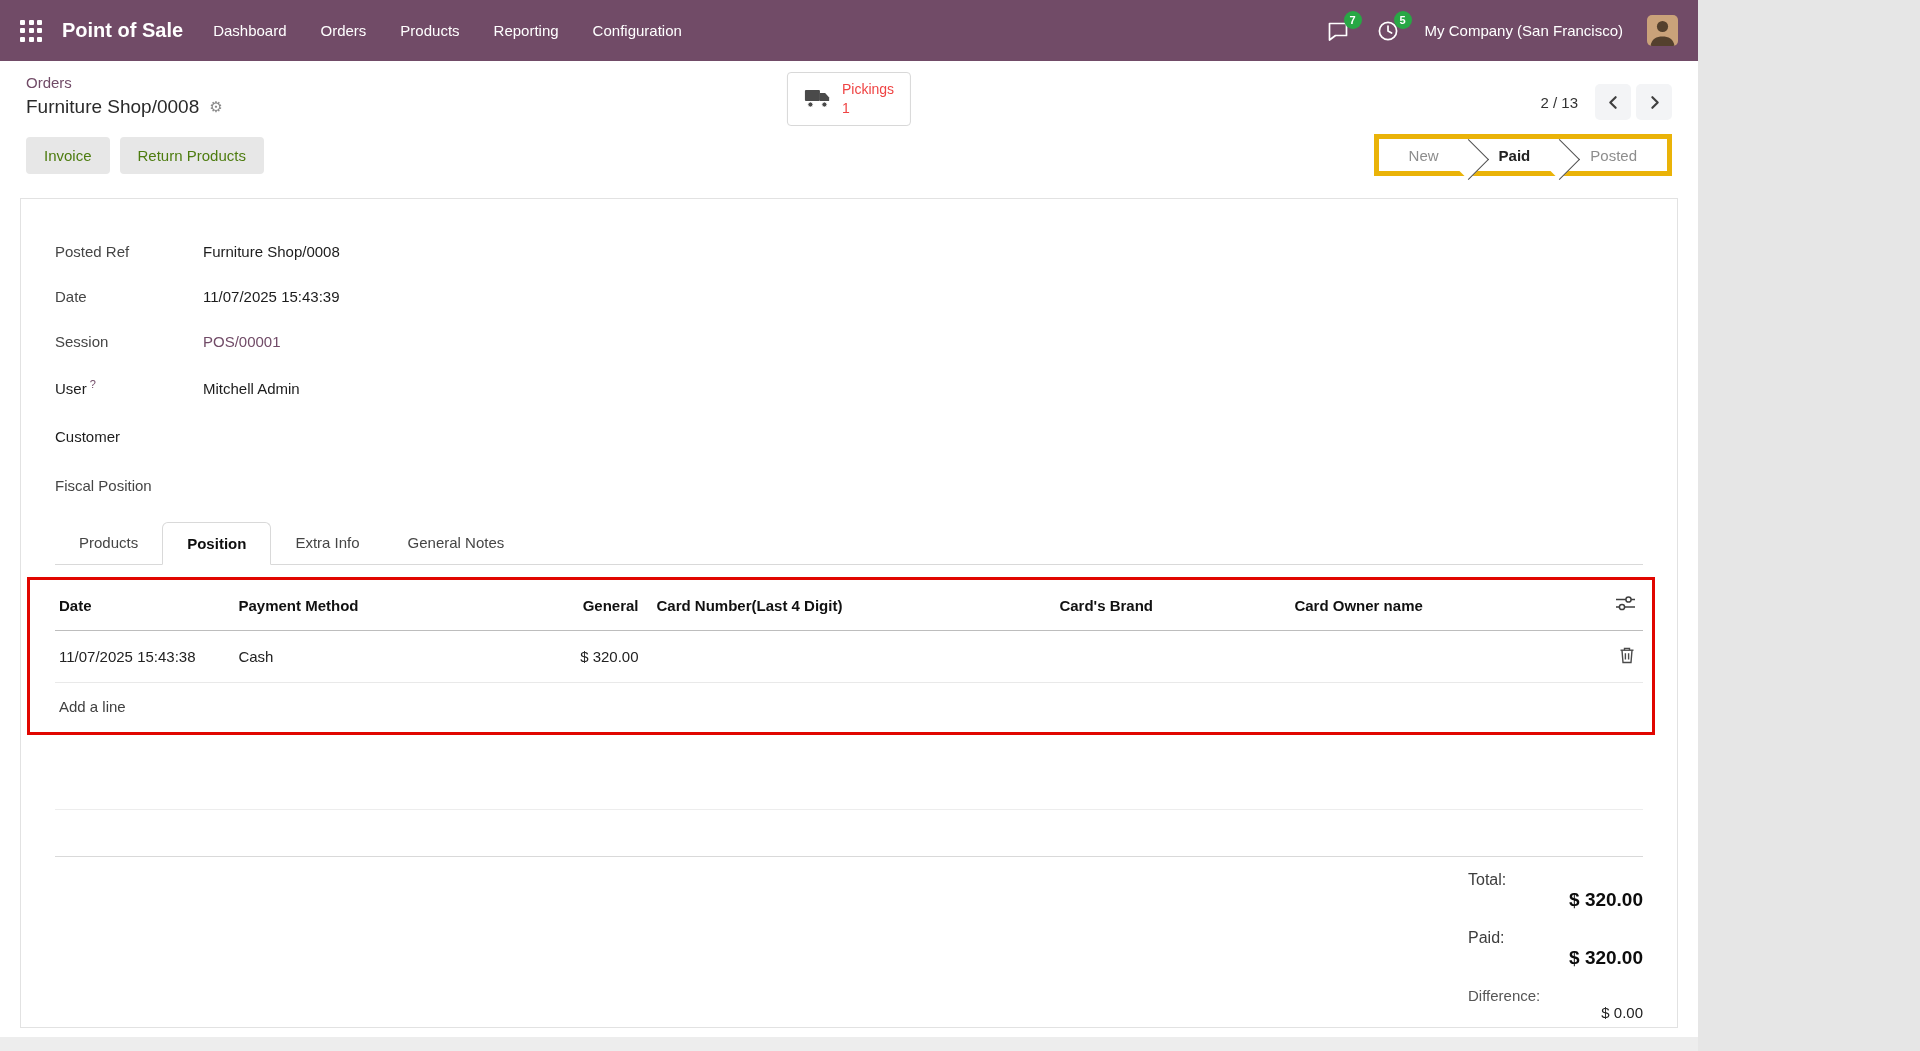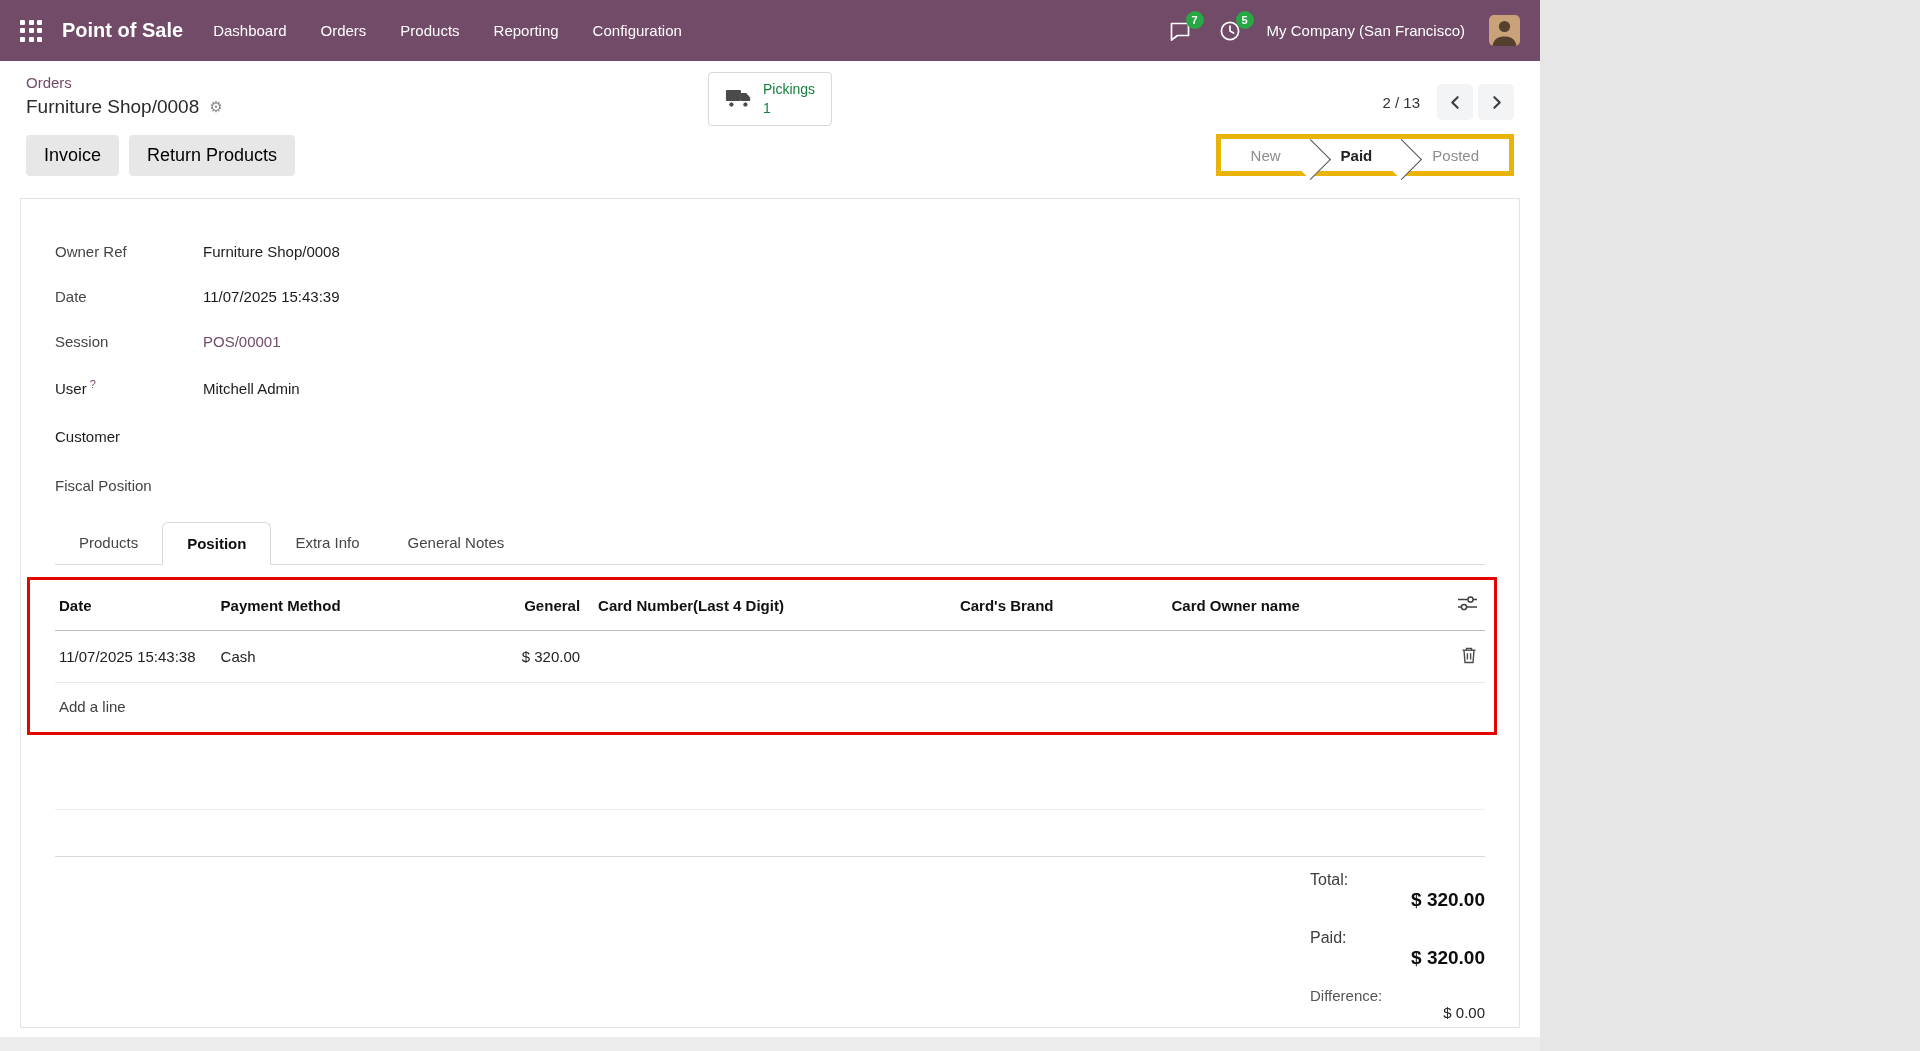--- a/index.html
+++ b/index.html
@@ -1,18 +1,18 @@
 <!DOCTYPE html>
 <html><head>
 <meta charset="utf-8">
 <style>
   * { box-sizing: border-box; }
   html,body { margin:0; padding:0; background:#e6e6e6; }
   body { font-family:"Liberation Sans", sans-serif; }
-  .page { position:relative; width:1540px; height:1051px; background:#fff; overflow:hidden; }
+  .page { position:relative; width:1698px; height:1051px; background:#fff; overflow:hidden; }
 
   
   .navbar { height:61px; background:#714B67; display:flex; align-items:center; padding:0 20px 0 10px; color:#fff; }
   .apps-btn { width:42px; height:42px; display:flex; align-items:center; justify-content:center; cursor:pointer; border-radius:4px; }
   .grid-icon { display:grid; grid-template-columns:repeat(3,5px); grid-gap:3.5px; }
   .grid-icon i { width:5px; height:5px; background:#fff; border-radius:1px; display:block; }
   .brand { font-size:20px; font-weight:700; margin:0 30px 0 10px; white-space:nowrap; cursor:pointer; }
   .menu { display:flex; gap:34px; font-size:15px; }
   .menu a { color:#fff; text-decoration:none; cursor:pointer;text-align:right; }
   .nav-right { margin-left:auto; display:flex; align-items:center; gap:24px; }
@@ -20,27 +20,27 @@
   .badge { position:absolute; top:-7px; right:-11px; background:#28a745; color:#fff; font-size:11px; font-weight:700; min-width:18px; height:18px; border-radius:9px; display:flex; align-items:center; justify-content:center; padding:0 4px; }
   .company { font-size:15px; cursor:pointer; white-space:nowrap; }
   .avatar { width:31px; height:31px; border-radius:5px; overflow:hidden; cursor:pointer; flex-shrink:0; }
 
   
   .cp-top { position:relative; display:flex; align-items:flex-start; padding:13px 26px 4px; }
   .breadcrumbs a { color:#714B67; font-size:15px; text-decoration:none; cursor:pointer; }
   .bc-current { display:flex; align-items:center; gap:10px; font-size:19px; color:#2a2a2a; margin-top:4px; }
   .gear { color:#8a8a8a; font-size:15px; cursor:pointer; }
   .pickings-btn { position:absolute; left:50%; top:11px; transform:translateX(-50%); display:flex; align-items:center; gap:11px; border:1px solid #d8d8d8; background:#fff; border-radius:4px; padding:7px 16px; cursor:pointer; font-family:inherit; }
-  .pickings-text { text-align:left; font-size:14px; color:#15803d; line-height:1.35; }
+  .pickings-text { text-align:left; font-size:14px; color:#ef4444; line-height:1.35; }
   .pager { margin-left:auto; display:flex; align-items:center; gap:5px; padding-top:10px; }
   .pager-value { font-size:15px; color:#333; margin-right:12px; cursor:pointer; }
   .pager-btn { width:36px; height:36px; border:none; background:#f3f4f6; border-radius:5px; display:flex; align-items:center; justify-content:center; cursor:pointer; }
 
   .cp-bottom { display:flex; align-items:center; padding:10px 26px 22px; }
-  .btn { background:#e7e7e7; border:none; border-radius:4px; padding:10px 18px; font-size:18px; color:#000000; margin-right:10px; cursor:pointer; font-family:inherit;text-align:right; }
+  .btn { background:#e7e7e7; border:none; border-radius:4px; padding:10px 18px; font-size:15px; color:#4d7c0f; margin-right:10px; cursor:pointer; font-family:inherit;text-align:right; }
   .statusbar { margin-left:auto; display:flex; border:5px solid #eab308; background:#fff; height:42px; }
   .step { position:relative; display:flex; align-items:center; padding:0 30px; font-size:15px; color:#8d8d8d; cursor:pointer; background:transparent; }
   .step.active { font-weight:700; color:#222; }
   .step.s0 { z-index:3; } .step.s1 { z-index:2; } .step.s2 { z-index:1; }
   .step.has-arrow::after { content:""; position:absolute; right:-14px; top:5.5px; width:28px; height:28px; transform:rotate(45deg); border-top:1px solid #b9b9b9; border-right:1px solid #b9b9b9; background:#fff; }
   .step.arrow-dark::after { border-top-color:#4f4f4f; border-right-color:#4f4f4f; }
 
   
   .sheet { margin:0 20px; background:#fff; border:1px solid #e2e2e2; height:830px; padding:44px 34px 0; position:relative; }
   .field-row { display:flex; align-items:baseline; margin-bottom:27px; min-height:18px; }
@@ -168,21 +168,21 @@
     <div class="statusbar">
       <div class="step s0 has-arrow arrow-dark">New</div>
       <div class="step s1 active has-arrow arrow-dark">Paid</div>
       <div class="step s2">Posted</div>
     </div>
   </div>
 
   <div class="sheet">
 
     <div class="field-row">
-      <div class="field-label">Owner Ref</div>
+      <div class="field-label">Posted Ref</div>
       <div class="field-value">Furniture Shop/0008</div>
     </div>
 
     <div class="field-row">
       <div class="field-label">Date</div>
       <div class="field-value">11/07/2025 15:43:39</div>
     </div>
 
     <div class="field-row">
       <div class="field-label">Session</div>

